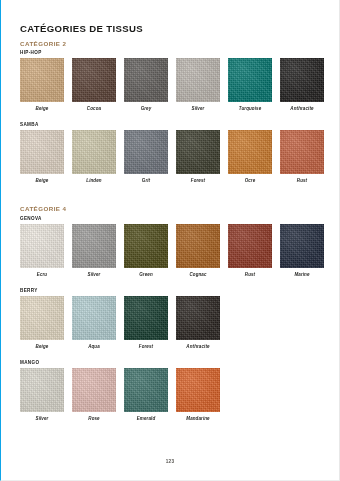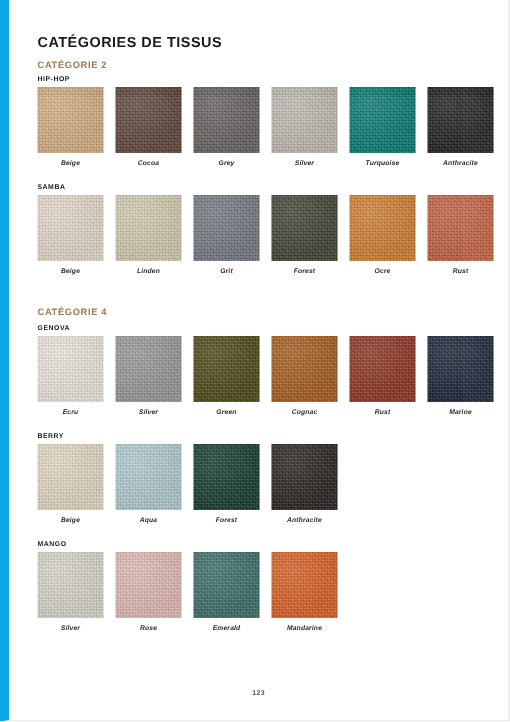--- a/index.html
+++ b/index.html
@@ -12,21 +12,21 @@
     font-family: "Liberation Sans", sans-serif;
     -webkit-font-smoothing: antialiased;
   }
 
   .page {
     position: relative;
     width: 340px;
     height: 481px;
     box-sizing: border-box;
     background: #ffffff;
-    border-left: 6px solid #0ea5e9;
+    border-left: 1px solid #0ea5e9;
     border-right: 1px solid #e8e8e8;
     border-bottom: 1px solid #ededed;
     overflow: hidden;
   }
 
   .content {
     position: absolute;
     left: 19px;
     top: 24px;
     width: 302px;

